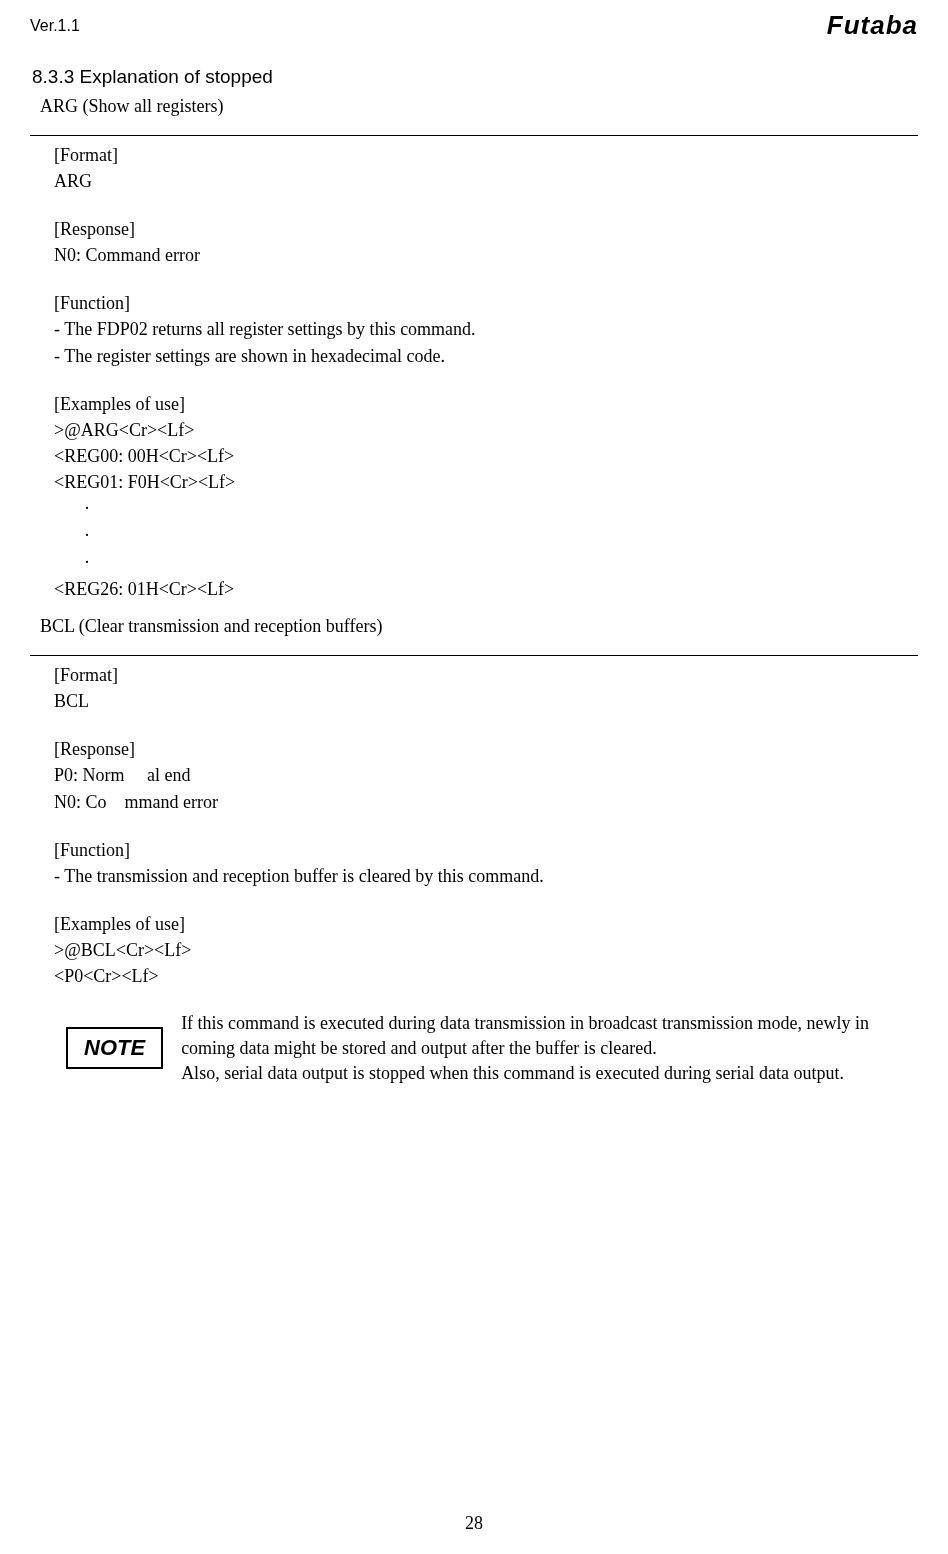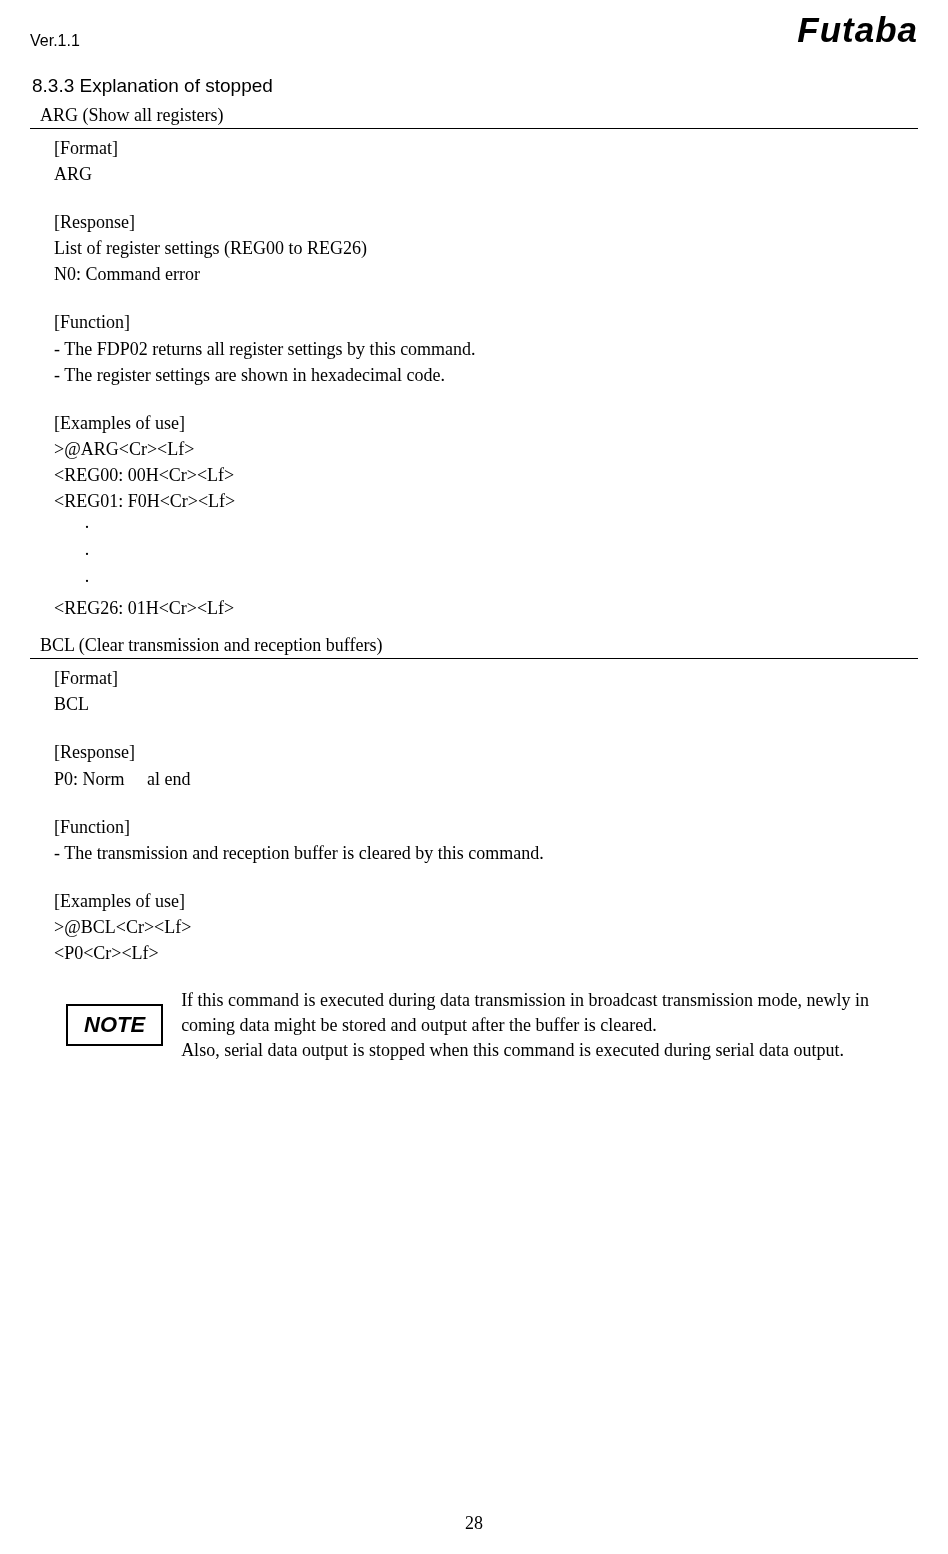--- a/index.html
+++ b/index.html
@@ -13,46 +13,46 @@
       color: #000;
       background: #fff;
       width: 948px;
       height: 1554px;
       position: relative;
       padding: 10px 30px 20px 30px;
     }
     .header {
       display: flex;
       justify-content: space-between;
-      align-items: flex-end;
+      align-items: center;
       margin-bottom: 25px;
       gap: 20px;
     }
     .version {
       font-family: Arial, sans-serif;
       font-size: 16px;
     }
     .logo {
       font-family: Arial, sans-serif;
       font-weight: 900;
-      font-size: 35px;
+      font-size: 26px;
       letter-spacing: 1px;
       font-style: italic;
     }
     .section-title {
       font-family: Arial, sans-serif;
       font-size: 19px;
       margin-bottom: 8px;
       padding-left: 2px;
     }
     .command-header {
       font-family: "Times New Roman", serif;
       font-size: 18px;
       border-bottom: 1.5px solid #000;
-      padding-bottom: 2px;
+      padding-bottom: 18px;
       padding-left: 10px;
       margin-left: 0;
     }
     .command-body {
       padding-left: 24px;
       padding-top: 6px;
       line-height: 1.45;
     }
     .block {
       margin-bottom: 22px;
@@ -107,21 +107,20 @@
 <div class="section-title">8.3.3    Explanation of stopped</div>
 
 <div class="command-header">ARG (Show all registers)</div>
 <div class="command-body">
   <div class="block" style="margin-bottom:22px;">
     <div>[Format]</div>
     <div>ARG</div>
   </div>
   <div class="block">
     <div>[Response]</div>
-    <div>List of register settings (REG00 to REG26)</div>
     <div>N0: Command error</div>
   </div>
   <div class="block">
     <div>[Function]</div>
     <div>- The FDP02 returns all register settings by this command.</div>
     <div>- The register settings are shown in hexadecimal code.</div>
   </div>
   <div class="block" style="margin-bottom:10px;">
     <div>[Examples of use]</div>
     <div>&gt;@ARG&lt;Cr&gt;&lt;Lf&gt;</div>
@@ -136,20 +135,21 @@
 
 <div class="command-header" style="margin-top:14px;">BCL (Clear transmission and reception buffers)</div>
 <div class="command-body">
   <div class="block">
     <div>[Format]</div>
     <div>BCL</div>
   </div>
   <div class="block">
     <div>[Response]</div>
     <div class="white-space-pre">P0: Norm     al end</div>
+    <div class="white-space-pre">N0: Co    mmand error</div>
   </div>
   <div class="block">
     <div>[Function]</div>
     <div>- The transmission and reception buffer is cleared by this command.</div>
   </div>
   <div class="block">
     <div>[Examples of use]</div>
     <div>&gt;@BCL&lt;Cr&gt;&lt;Lf&gt;</div>
     <div>&lt;P0&lt;Cr&gt;&lt;Lf&gt;</div>
   </div>

